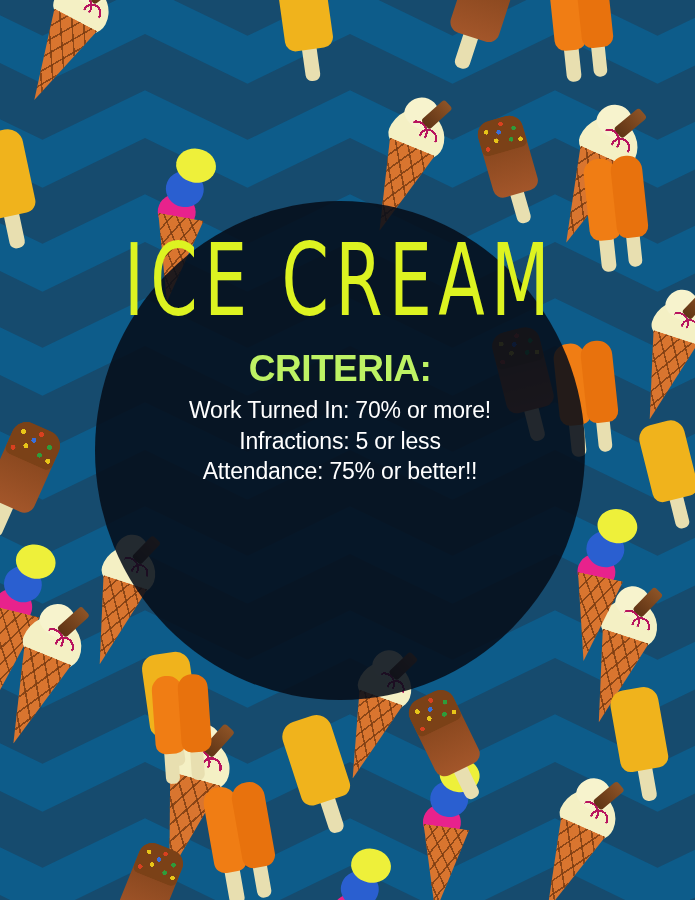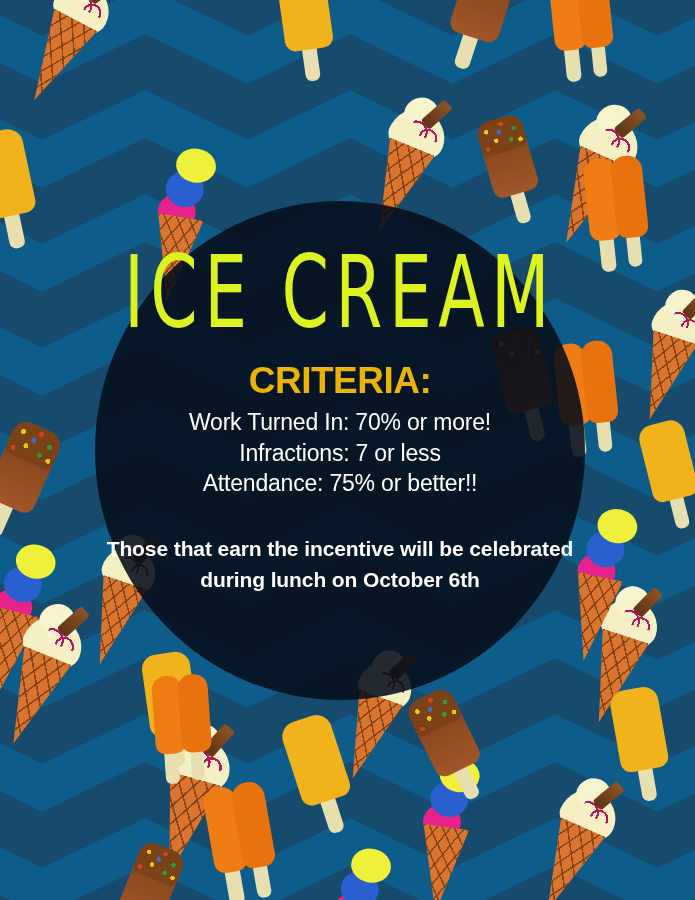--- a/index.html
+++ b/index.html
@@ -188,21 +188,21 @@
     width: 490px;
     height: 499px;
     border-radius: 50%;
     background: rgba(6, 14, 26, 0.88);
   }
 
   
   #textblock {
     position: absolute;
     left: 95px;
-    top: 207px;
+    top: 195px;
     width: 490px;
     height: 499px;
     text-align: center;
   }
   #title {
     margin: 48px 0 0 0;
     color: #ddf321;
     font-size: 82px;
     line-height: 0.92;
     font-weight: 400;
@@ -215,21 +215,21 @@
   #subtitle {
     margin: 30px 0 0 0;
     color: #ffffff;
     font-size: 40px;
     font-weight: bold;
     letter-spacing: -0.5px;
     line-height: 1;
   }
   #criteria-heading {
     margin: 32px 0 8px 0;
-    color: #eab308;
+    color: #bef264;
     font-size: 37px;
     font-weight: bold;
     letter-spacing: -0.5px;
     line-height: 1;
   }
   .criteria-line {
     color: #ffffff;
     font-size: 23px;
     font-weight: normal;
     line-height: 1.32;
@@ -458,19 +458,18 @@
       </div>
     </div>
 
   <div id="circle"></div>
 
   <div id="textblock">
     <div id="title">ICE CREAM</div>
     <div id="criteria-heading">CRITERIA:</div>
     <div id="criteria-list">
         <div class="criteria-line">Work Turned In: 70% or more!</div>
-        <div class="criteria-line">Infractions: 7 or less</div>
+        <div class="criteria-line">Infractions: 5 or less</div>
         <div class="criteria-line">Attendance: 75% or better!!</div>
       </div>
-    <div id="closing">Those that earn the incentive will be celebrated during lunch on October 6th</div>
   </div>
 
 </div>
 
 </body></html>

